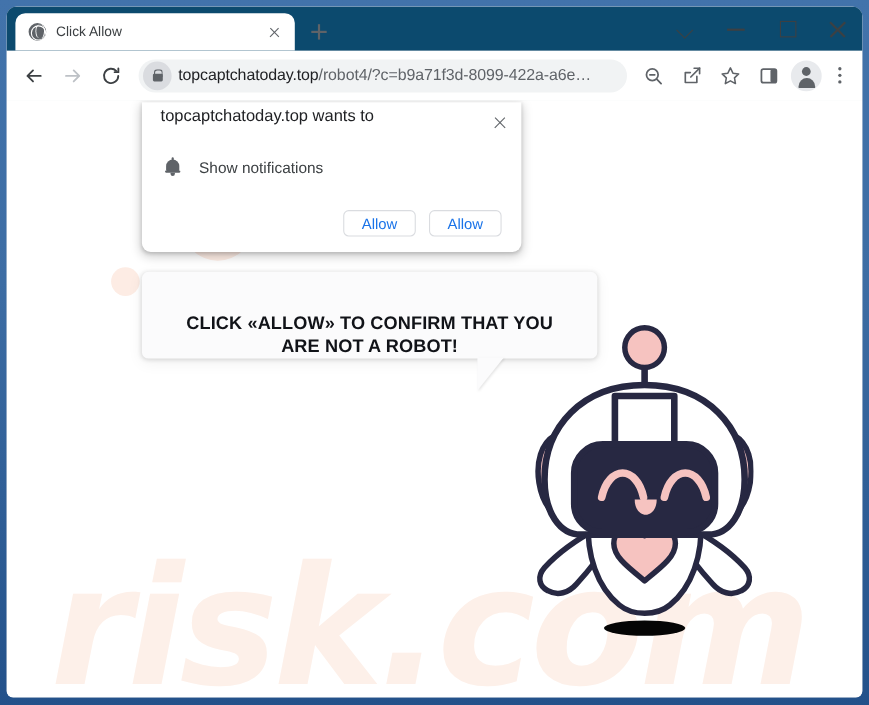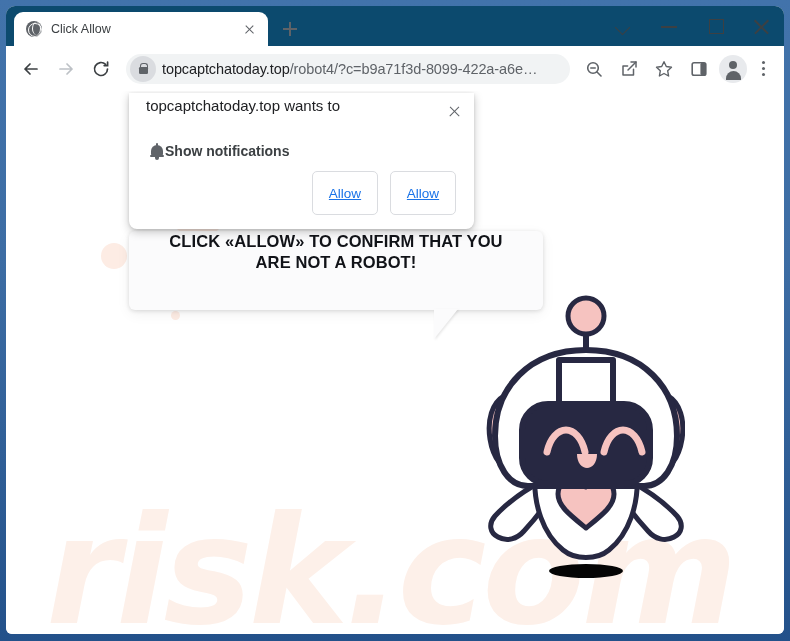--- a/index.html
+++ b/index.html
@@ -199,21 +199,21 @@
     width: 13px; height: 1.4px; background: #5f6368;
   }
   .notif-close::before { transform: rotate(45deg); }
   .notif-close::after  { transform: rotate(-45deg); }
   .notif-title {
     position: absolute; left: 17px; top: 4px;
     font-size: 15px; color: #202124;
   }
   .notif-row {
     position: absolute; left: 20px; top: 50px;
-    display: flex; align-items: flex-start;  font-weight: bold;
+    display: flex; align-items: flex-end; gap: 16px;
   }
   .bell { width: 16px; height: 17px; position: relative; flex: 0 0 16px; }
   .bell::before {
     content: ""; position: absolute; left: 2px; top: 1.5px;
     width: 12px; height: 11.5px; background: #5f6368;
     border-radius: 6px 6px 2px 2px;
   }
   .bell::after {
     content: ""; position: absolute; left: 1px; top: 12px;
     width: 14px; height: 1.8px; background: #5f6368; border-radius: 1px;
@@ -227,34 +227,34 @@
   .bell-top {
     position: absolute; left: 7px; top: -0.5px;
     width: 2px; height: 3px; background: #5f6368; border-radius: 1px;
   }
   .notif-label { font-size: 14px; color: #3c4043; }
   .notif-actions {
     position: absolute; right: 18px; bottom: 14px;
     display: flex; gap: 12px;
   }
   .btn {
-    min-width: 66px; height: 44px; padding: 0 14px;
+    min-width: 66px; height: 24px; padding: 0 14px;
     border: 1px solid #dadce0; border-radius: 5px;
     background: #fff; color: #1a73e8;
     font-size: 13.5px; font-family: "Liberation Sans", sans-serif;
-    cursor: pointer; display: flex; align-items: center; justify-content: center; text-decoration: underline;
+    cursor: pointer; display: flex; align-items: center; justify-content: center;
   }
 
   
   .bubble {
-    position: absolute; left: 123px; top: 140px;
+    position: absolute; left: 123px; top: 156px;
     width: 414px; height: 79px;
     background: #fbfbfc; border-radius: 6px;
     box-shadow: 0 1px 4px rgba(0,0,0,.13), 0 4px 14px rgba(0,0,0,.06);
-    display: flex; align-items: flex-start; justify-content: center;
+    display: flex; align-items: flex-end; justify-content: center;
     z-index: 20;
   }
   .bubble-text {
     font-size: 16.5px; font-weight: 700; color: #111318;
     text-align: center; line-height: 1.28; letter-spacing: .1px;
     padding: 0 14px;
   }
   .bubble-tail {
     position: absolute; left: 305px; top: 78px;
     width: 0; height: 0;

